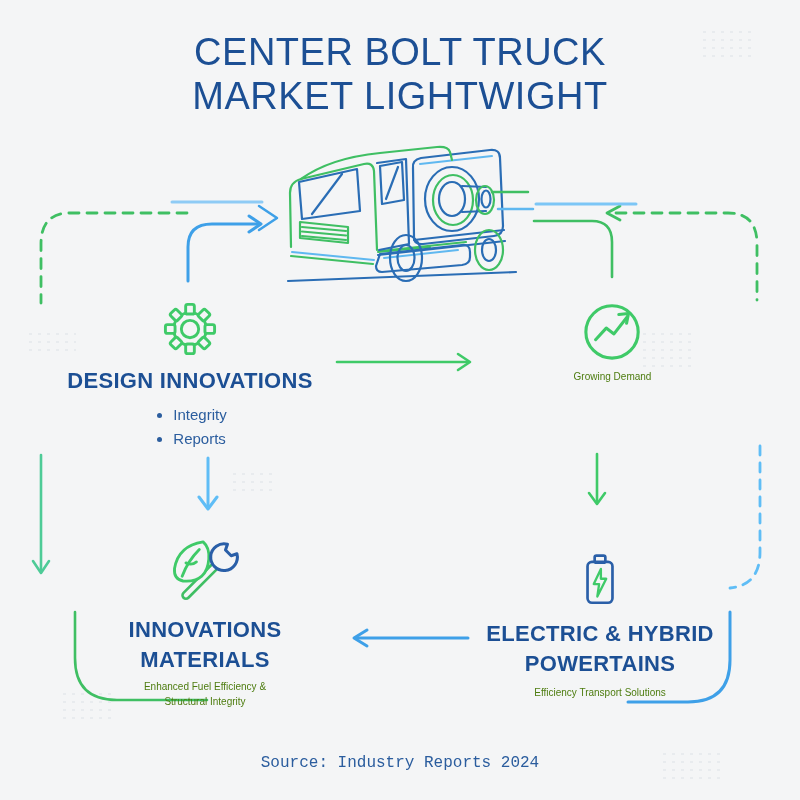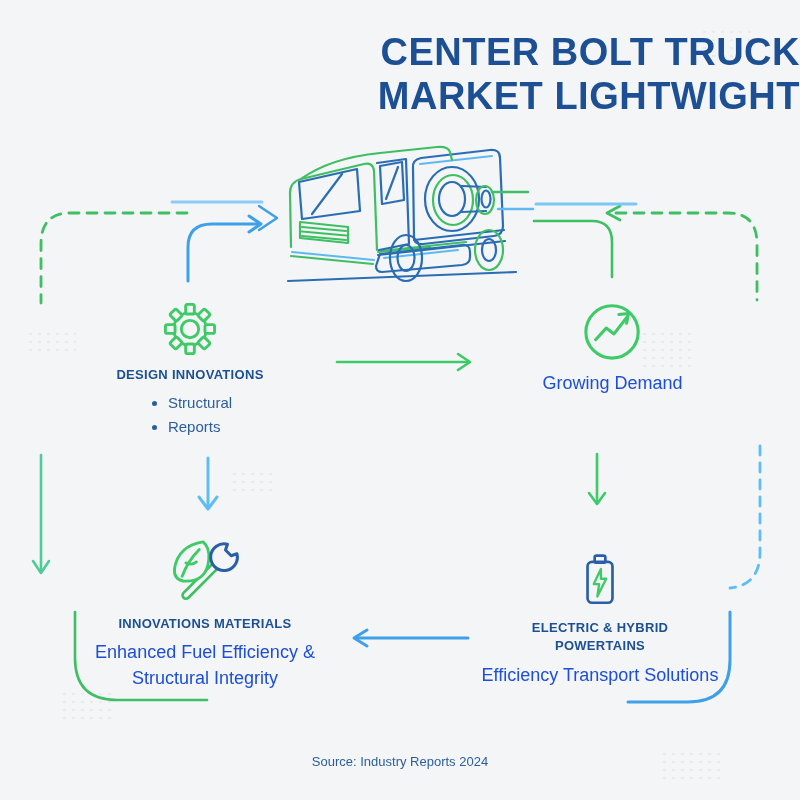--- a/index.html
+++ b/index.html
@@ -6,39 +6,39 @@
   .canvas{
     position:relative;width:800px;height:800px;margin:0 auto;
     background:#f4f5f6;overflow:hidden;
     font-family:"Liberation Sans", sans-serif;
   }
   .layer{position:absolute;left:0;top:0;width:800px;height:800px;}
   .dots{position:absolute;opacity:.55;
     background-image:radial-gradient(#dfe2e7 1.3px, transparent 1.4px);
     background-size:9px 8px;}
   .title{
-    position:absolute;left:0;top:30px;width:800px;text-align:right;
-    color:#1c4f94;font-weight:bold;font-size:38px;line-height:1.16;
+    position:absolute;left:0;top:30px;width:800px;text-align:center;
+    color:#1c4f94;font-weight:normal;font-size:38px;line-height:1.16;
     letter-spacing:.5px;
   }
   .node{position:absolute;text-align:center;}
   .node .icon{display:block;margin:0 auto;}
   .node h3{
-    margin:10px 0 0 0;color:#1c4f94;font-size:13px;font-weight:bold;
+    margin:10px 0 0 0;color:#1c4f94;font-size:22px;font-weight:bold;
     letter-spacing:.3px;line-height:1.35;
   }
-  .node .sub{margin-top:8px;color:#1d4ed8;font-size:18px;line-height:1.45;}
+  .node .sub{margin-top:8px;color:#4d7c0f;font-size:10px;line-height:1.45;}
   .node ul{
     display:inline-block;text-align:left;margin:7px auto 0 auto;
     padding-left:20px;color:#2b5d9e;font-size:15px;line-height:1.6;
   }
   .node ul li::marker{color:#2b5d9e;}
   .source{
     position:absolute;left:0;top:754px;width:800px;text-align:center;
-    color:#2b5d9e;font-size:13px;
+    color:#2b5d9e;font-size:16px;font-family:Liberation Mono, monospace;
   }
 </style>
 </head>
 <body>
 
 <div class="canvas">
 
   <div class="dots" style="left:700px;top:28px;width:56px;height:30px"></div>
   <div class="dots" style="left:26px;top:330px;width:50px;height:26px"></div>
   <div class="dots" style="left:640px;top:330px;width:56px;height:40px"></div>
@@ -167,21 +167,21 @@
         <rect x="23.5" y="2.5" width="9" height="10" rx="2" transform="rotate(135 28 28)"></rect>
         <rect x="23.5" y="2.5" width="9" height="10" rx="2" transform="rotate(180 28 28)"></rect>
         <rect x="23.5" y="2.5" width="9" height="10" rx="2" transform="rotate(225 28 28)"></rect>
         <rect x="23.5" y="2.5" width="9" height="10" rx="2" transform="rotate(270 28 28)"></rect>
         <rect x="23.5" y="2.5" width="9" height="10" rx="2" transform="rotate(315 28 28)"></rect>
       </g>
       <circle cx="28" cy="28" r="9"></circle>
     </svg>
     <h3>DESIGN INNOVATIONS</h3>
     <ul>
-      <li>Structural</li>
+      <li>Integrity</li>
       <li>Reports</li>
     </ul>
   </div>
 
   <div class="node" style="left:480px;top:300px;width:265px">
     <svg class="icon" width="62" height="62" viewBox="0 0 64 64" fill="none" stroke="#3fca68" stroke-width="3.2" stroke-linejoin="round" stroke-linecap="round">
       <circle cx="31" cy="33" r="27"></circle>
       <path d="M14,41 L25,29 L33,35 L47,17"></path>
       <path d="M38,15 L48,14 L46,24"></path>
     </svg>

